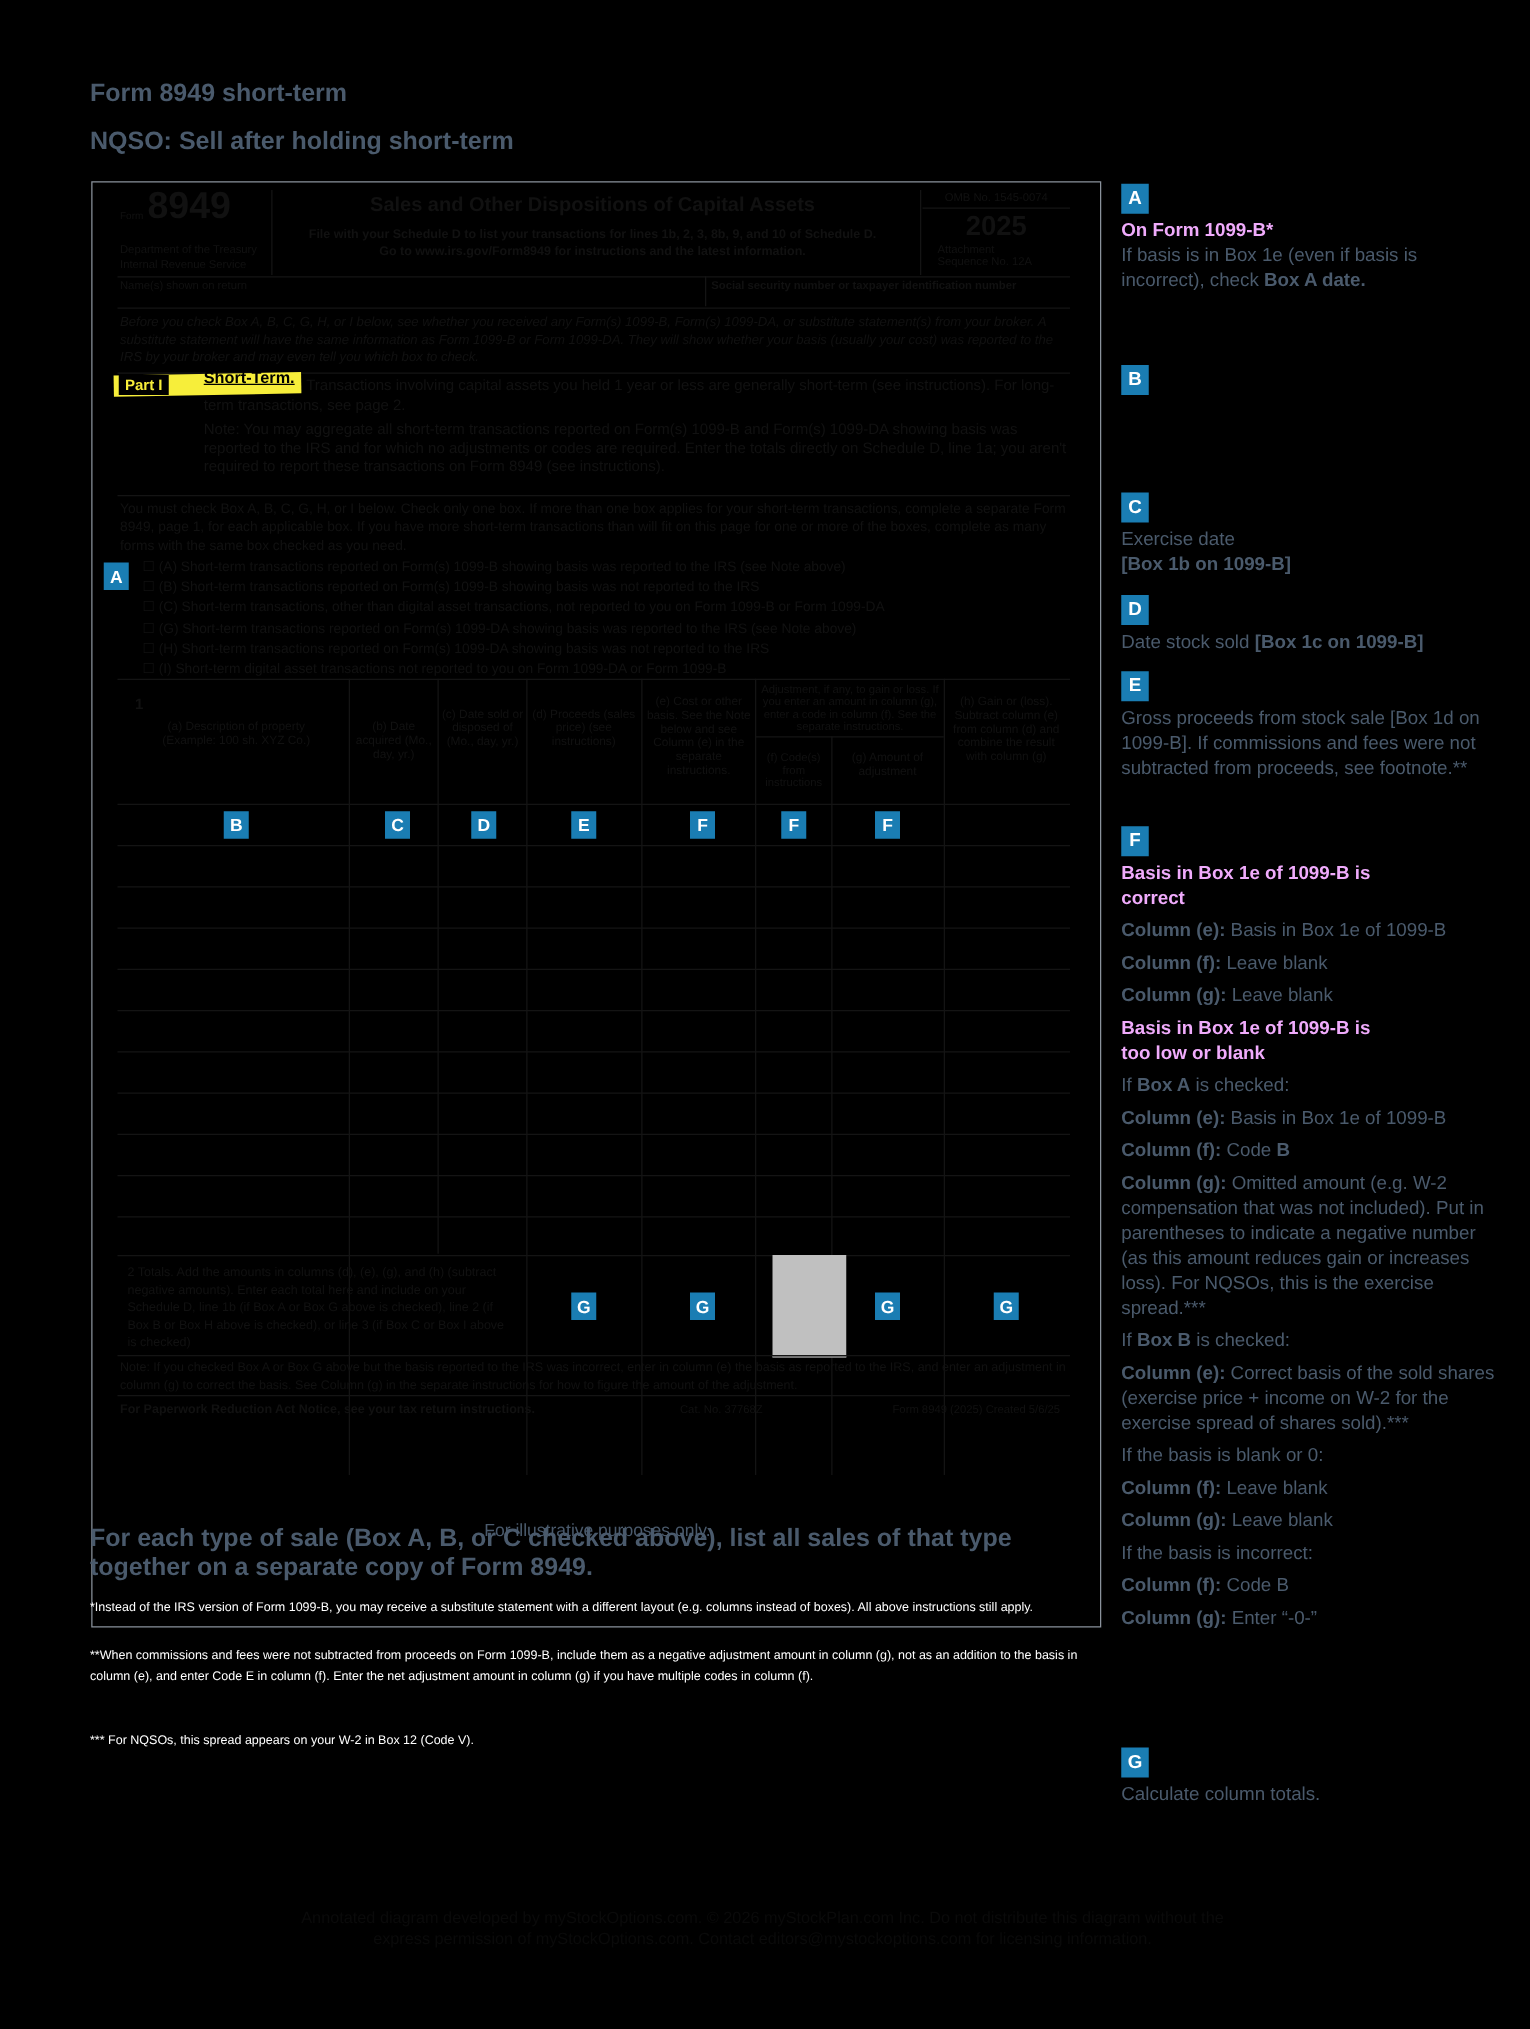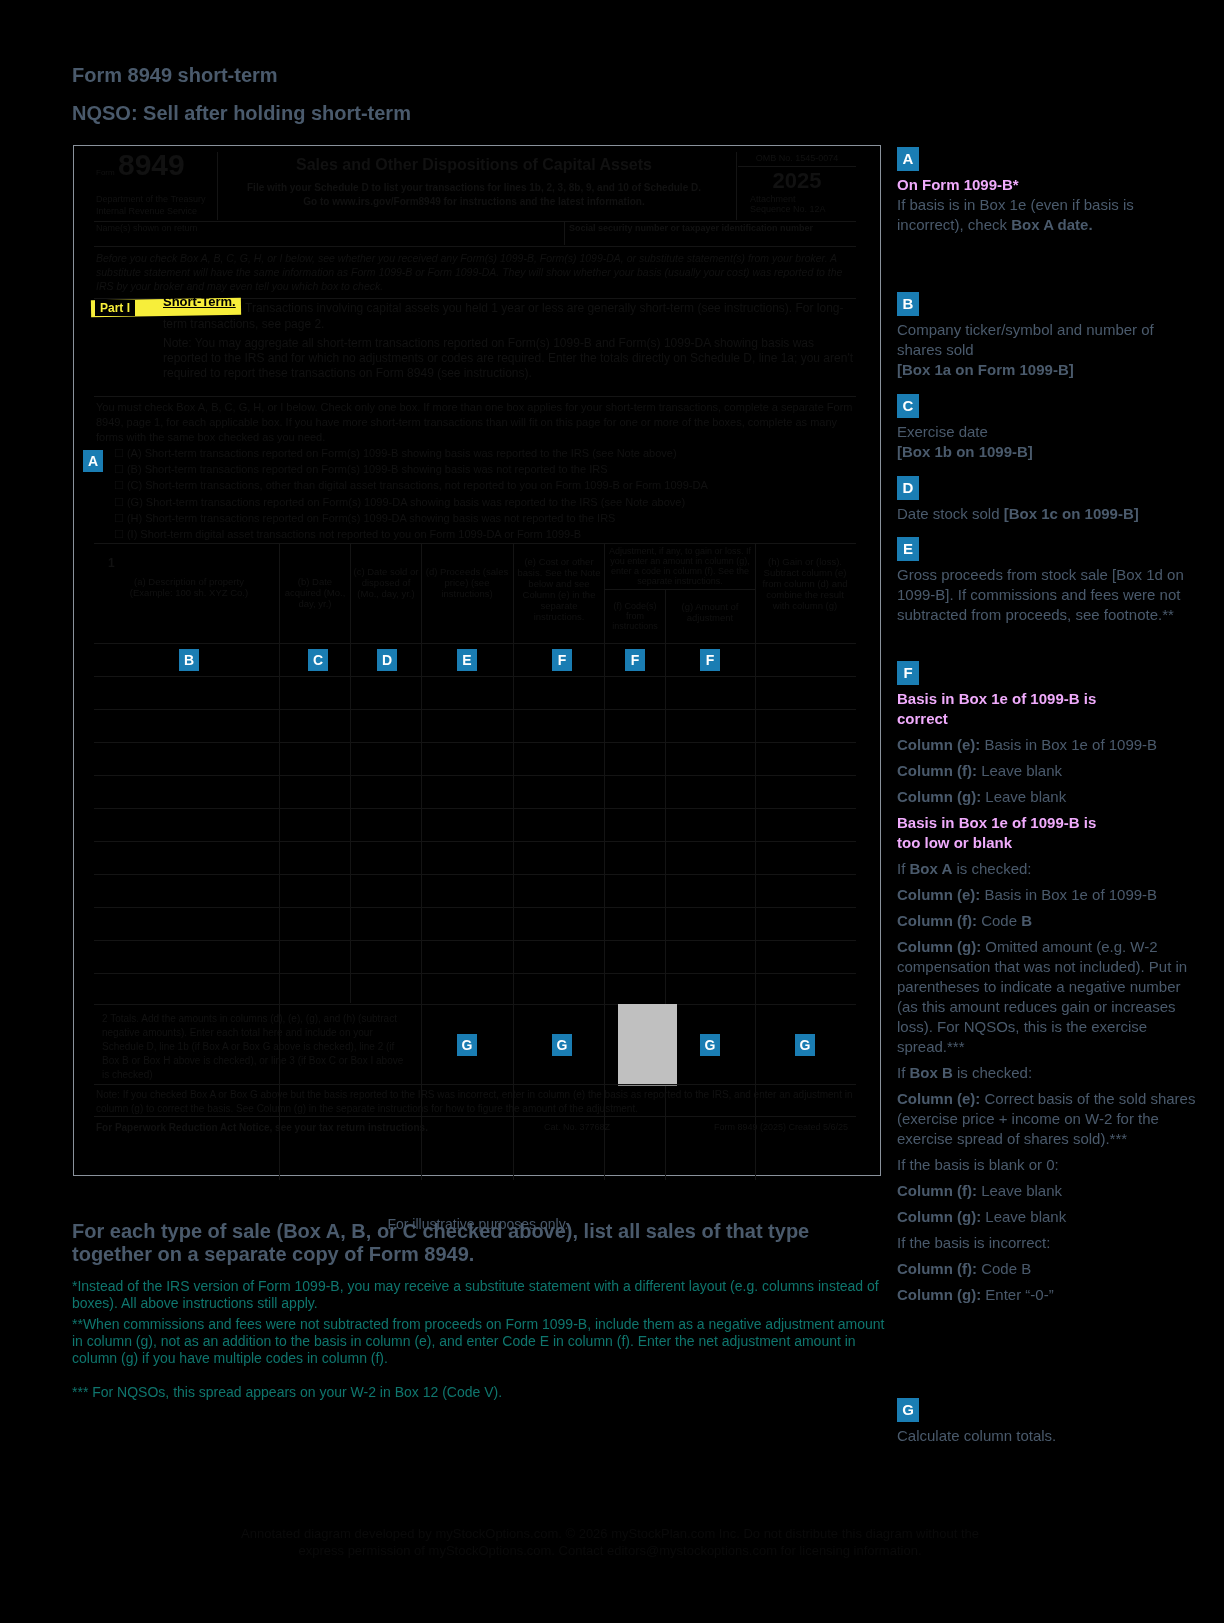--- a/index.html
+++ b/index.html
@@ -6,21 +6,21 @@
   body {
     width:1224px; height:1623px; background:#000; position:relative; overflow:hidden;
     font-family:"Liberation Sans", sans-serif; color:#4a5a6c;
   }
   .abs { position:absolute; }
   .title1 { left:72px; top:64px; font-size:20px; font-weight:bold; color:#4a5a6c; }
   .title2 { left:72px; top:102px; font-size:20px; font-weight:bold; color:#4a5a6c; }
 
   
   .form {
-    left:73px; top:145px; width:808px; height:1031px; border:1.5px solid #8a929c; box-sizing:border-box;
+    left:73px; top:145px; width:808px; height:1157px; border:1.5px solid #8a929c; box-sizing:border-box;
     background:#000; color:#0c0c0c;
   }
   .form * { color:#111; }
   .ftext { position:absolute; font-family:"Liberation Sans Narrow","Liberation Sans", sans-serif; color:#111; }
   .hline { position:absolute; height:1px; background:#141414; }
   .vline { position:absolute; width:1px; background:#141414; }
 
   .badge {
     position:absolute; width:20px; height:22px; background:#1a7db3; color:#fff !important;
     font-weight:bold; font-size:14px; text-align:center; line-height:22px;
@@ -38,21 +38,21 @@
   .rc .blue { color:#f0abfc; font-weight:bold; }
   .rc b { font-weight:bold; }
   .rc p { margin:0 0 6px 0; }
   .rbadge {
     display:inline-block; width:22px; height:24px; background:#1a7db3; color:#fff;
     font-weight:bold; font-size:15px; text-align:center; line-height:24px; margin-bottom:4px;
   }
 
   .illus { left:0; width:956px; top:1216px; text-align:center; font-size:14px; color:#4a5a6c; }
   .bigline { left:72px; top:1220px; width:820px; font-size:20px; font-weight:bold; line-height:23px; color:#4a5a6c; }
-  .fn { left:72px; width:820px; font-size:14px; line-height:17px; color:#0f766e; }
+  .fn { left:72px; width:820px; font-size:10px; line-height:17px; color:#ffffff; }
   .copyright { left:240px; top:1525px; width:740px; text-align:center; font-size:13px; line-height:17px; color:#0a0a0a; }
 </style>
 </head>
 <body>
 
 <div class="abs title1">Form 8949 short-term</div>
 <div class="abs title2">NQSO: Sell after holding short-term</div>
 
 <div class="abs form">
 
@@ -156,21 +156,20 @@
 </div>
 
 <div class="rc" style="top:147px;">
   <div class="rbadge">A</div>
   <p><span class="blue">On Form 1099-B*</span><br>
   <span>If basis is in Box 1e (even if basis is incorrect), check </span><b>Box A date.</b></p>
 </div>
 
 <div class="rc" style="top:292px;">
   <div class="rbadge">B</div>
-  <p><span>Company ticker/symbol and number of shares sold</span><br><b>[Box 1a on Form 1099-B]</b></p>
 </div>
 
 <div class="rc" style="top:394px;">
   <div class="rbadge">C</div>
   <p><span>Exercise date</span><br><b>[Box 1b on 1099-B]</b></p>
 </div>
 
 <div class="rc" style="top:476px;">
   <div class="rbadge">D</div>
   <p><span>Date stock sold </span><b>[Box 1c on 1099-B]</b></p>

